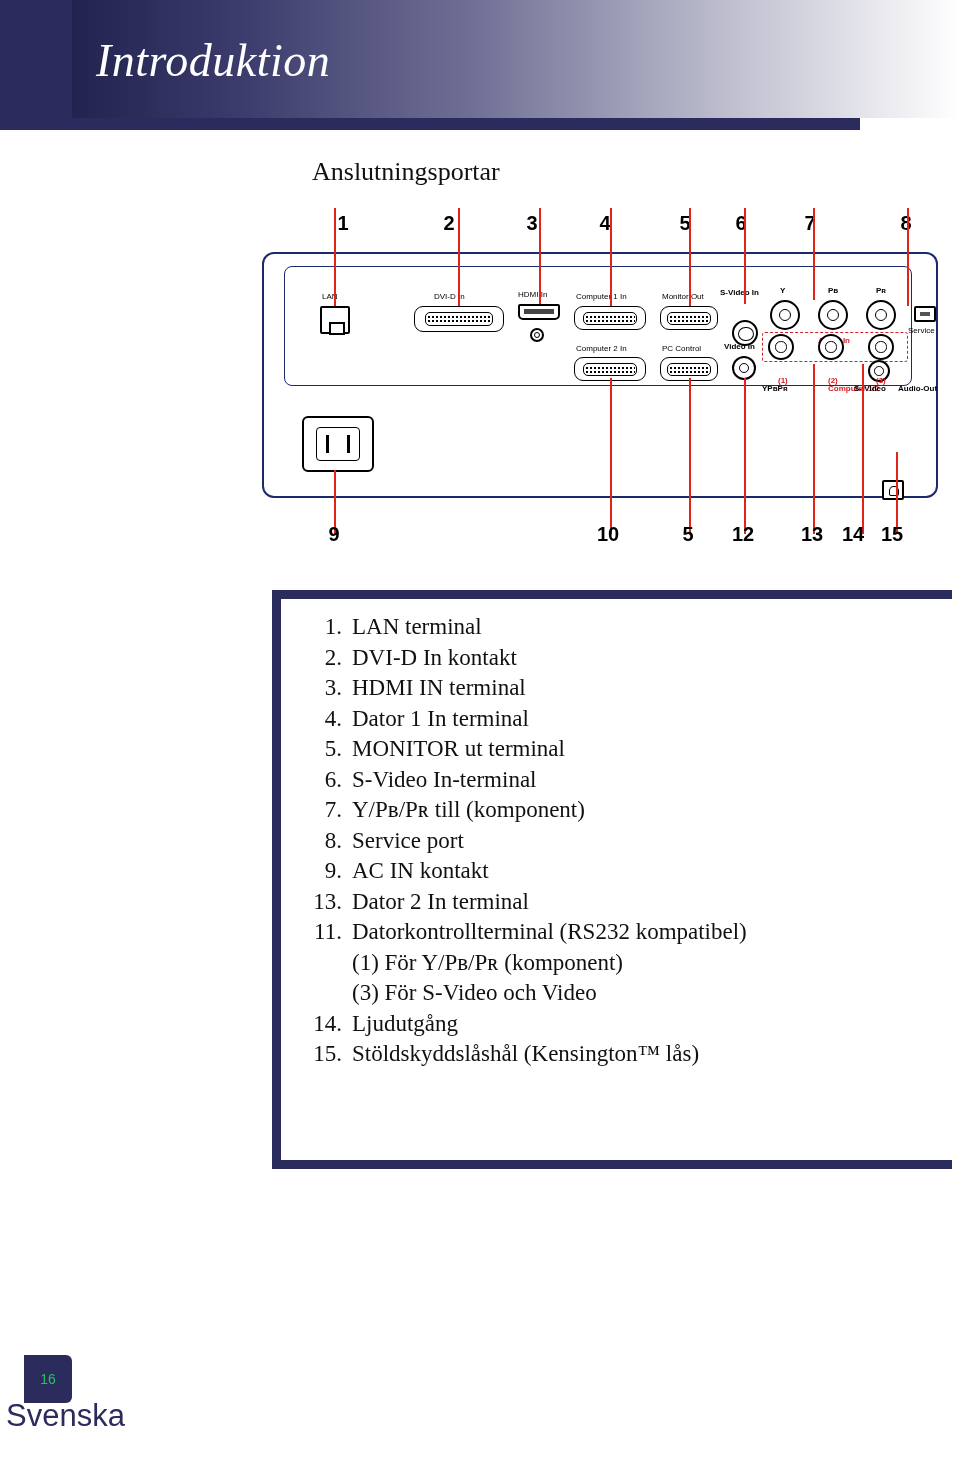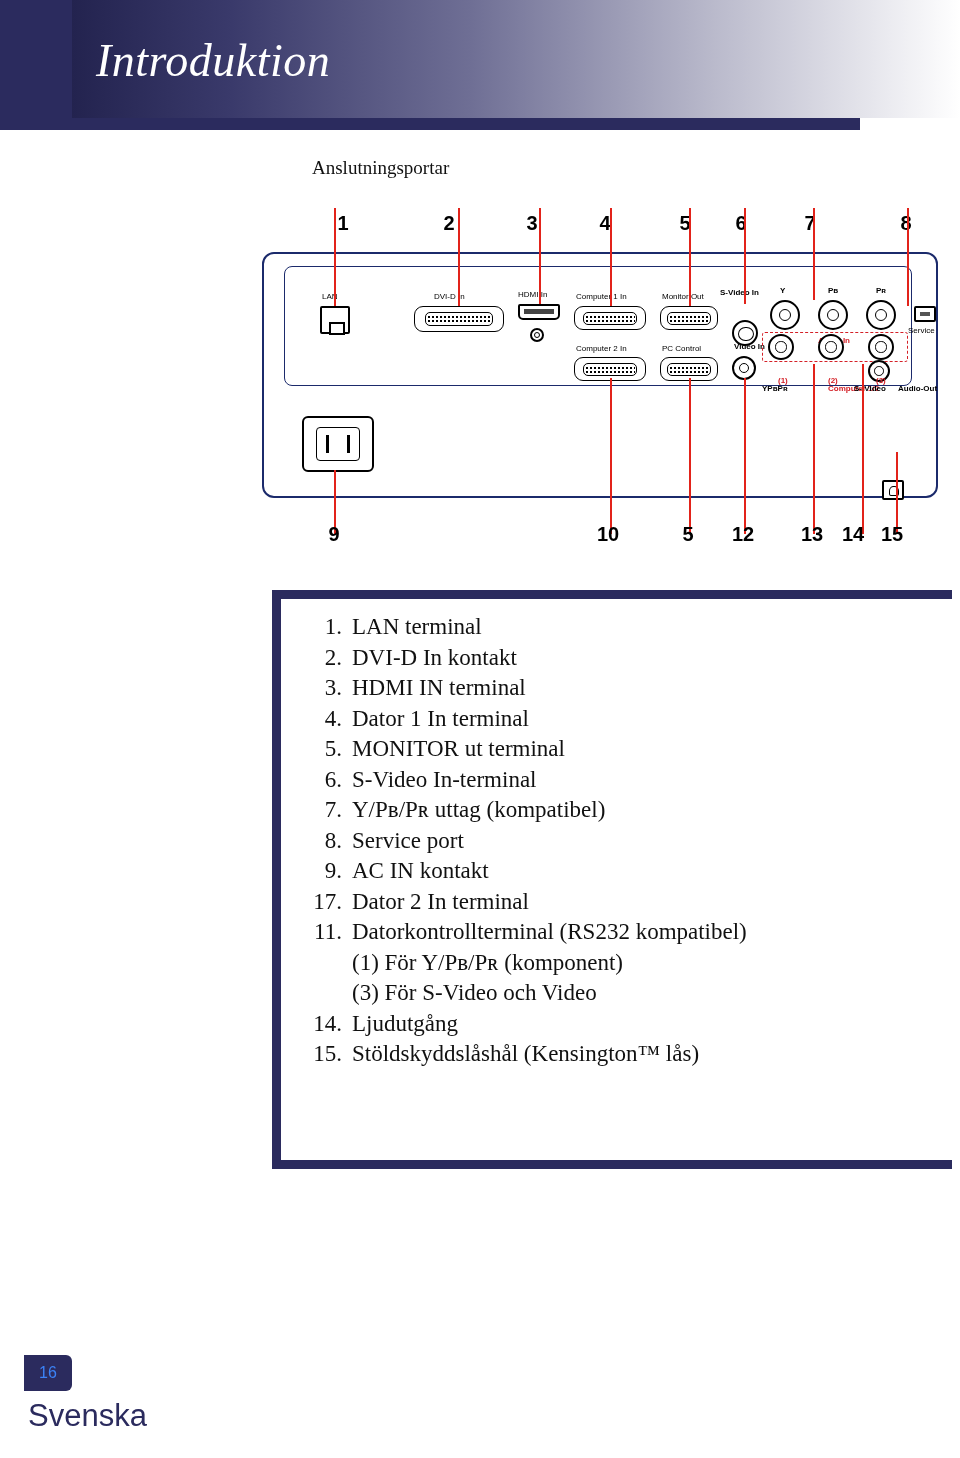--- a/index.html
+++ b/index.html
@@ -53,21 +53,21 @@
     font-style: italic;
     font-family: "Liberation Serif", serif;
     color: #ffffff;
     letter-spacing: 0.5px;
   }
 
   
   .section-heading {
     position: absolute;
     left: 312px; top: 157px;
-    font-size: 19px;
+    font-size: 26px;
     color: #111111;
     font-family: "Liberation Serif", serif;
   }
 
   
   .callout {
     position: absolute;
     font-family: "Liberation Sans", sans-serif;
     font-weight: bold;
     font-size: 20px;
@@ -285,33 +285,33 @@
   }
   .li .txt { flex: 1; }
   .sub {
     padding-left: 52px;
   }
 
   
   .page-badge {
     position: absolute;
     left: 24px; top: 1355px;
-    width: 48px; height: 36px;
+    width: 48px; height: 48px;
     background: #2b2b5e;
     border-radius: 0 6px 6px 0;
-    color: #3b82f6;
+    color: #22c55e;
     font-family: "Liberation Sans", sans-serif;
-    font-size: 16px;
+    font-size: 14px;
     display: flex;
     align-items: center;
     justify-content: center;
   }
   .footer-lang {
     position: absolute;
-    left: 28px; top: 1398px;
+    left: 6px; top: 1398px;
     font-family: "Liberation Sans", sans-serif;
     font-size: 31px;
     color: #2b2b5e;
   }
 </style>
 </head>
 <body>
 
 <div class="header-band">
   <div class="header-dark-left"></div>
@@ -364,21 +364,21 @@
     </div>
 
   <div class="lbl" style="left:400px; top:92px;">PC Control</div>
   <div class="conn dsub" style="left:398px; top:105px; width:58px; height:24px;">
       <span class="pins"></span>
     </div>
 
   <div class="lbl b" style="left:458px; top:36px;">S-Video In</div>
   <div class="conn svideo" style="left:470px; top:52px; width:26px; height:26px;"></div>
 
-  <div class="lbl b" style="left:472px; top:90px;">Video In</div>
+  <div class="lbl b" style="left:462px; top:90px;">Video In</div>
   <div class="conn rca" style="left:470px; top:104px; width:24px; height:24px;"></div>
 
   <div class="lbl b" style="left:518px; top:34px;">Y</div>
   <div class="lbl b" style="left:566px; top:34px;">Pв</div>
   <div class="lbl b" style="left:614px; top:34px;">Pʀ</div>
   <div class="conn rca" style="left:508px; top:48px; width:30px; height:30px;"></div>
   <div class="conn rca" style="left:556px; top:48px; width:30px; height:30px;"></div>
   <div class="conn rca" style="left:604px; top:48px; width:30px; height:30px;"></div>
 
   <div class="lbl b red" style="left:556px; top:84px;">Audio In</div>
@@ -456,32 +456,32 @@
   <div class="li">
       <span class="num">5.</span>
       <span class="txt">MONITOR ut terminal</span>
     </div>
   <div class="li">
       <span class="num">6.</span>
       <span class="txt">S-Video In-terminal</span>
     </div>
   <div class="li">
       <span class="num">7.</span>
-      <span class="txt">Y/Pв/Pʀ uttag (kompatibel)</span>
+      <span class="txt">Y/Pв/Pʀ till (komponent)</span>
     </div>
   <div class="li">
       <span class="num">8.</span>
       <span class="txt">Service port</span>
     </div>
   <div class="li">
       <span class="num">9.</span>
       <span class="txt">AC IN kontakt</span>
     </div>
   <div class="li">
-      <span class="num">17.</span>
+      <span class="num">13.</span>
       <span class="txt">Dator 2 In terminal</span>
     </div>
   <div class="li">
       <span class="num">11.</span>
       <span class="txt">Datorkontrollterminal (RS232 kompatibel)</span>
     </div>
   <div class="sub">(1) För Y/Pв/Pʀ (komponent)</div>
   <div class="sub">(3) För S-Video och Video</div>
   <div class="li">
       <span class="num">14.</span>

